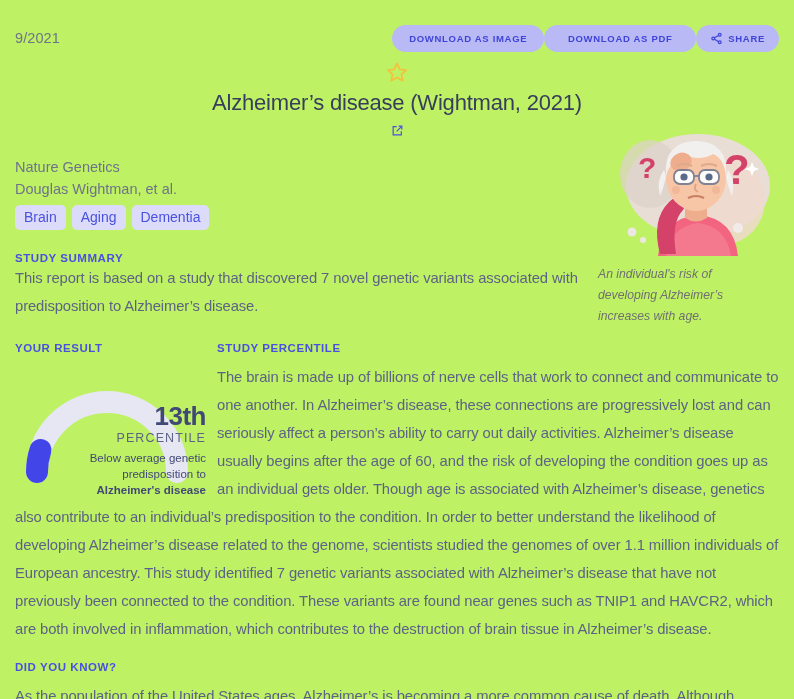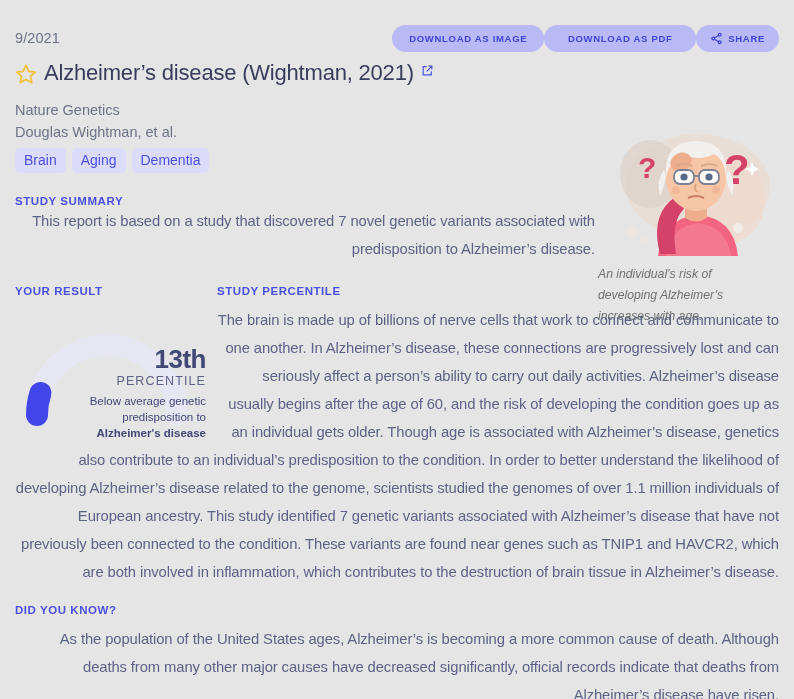--- a/index.html
+++ b/index.html
@@ -7,21 +7,21 @@
     margin: 0; padding: 0;
     width: 794px; height: 699px;
     background: #ffffff;
     font-family: "Liberation Sans", sans-serif;
     overflow: hidden;
   }
   .page {
     position: relative;
     width: 794px; height: 699px;
     padding: 0 15px;
-    background: #e5e5e5;
+    background: #bef264;
   }
 
   
   .top-row {
     display: flex;
     align-items: center;
     justify-content: space-between;
     height: 54px;
     padding-top: 22px;
   }
@@ -50,20 +50,21 @@
   .pill.wide { width: 152px; }
   .pill.share { padding: 0 14px; gap: 5px; }
   .share-ico { display: inline-block; width: 13px; height: 13px; }
 
   
   .title-row {
     display: flex;
     align-items: center;
     gap: 7px;
     margin-top: 6px;
+    flex-direction: column;
   }
   .star-ico { width: 22px; height: 22px; flex: none; margin-top: 1px; }
   .title {
     font-size: 22px;
     color: #383d5c;
     font-weight: normal;
     letter-spacing: -.2px;
     margin: 0;
   }
   .ext-ico { width: 13px; height: 13px; flex: none; margin-bottom: 7px; cursor: pointer; }
@@ -95,21 +96,20 @@
     font-weight: bold;
     letter-spacing: .55px;
   }
 
   
   .body-text {
     color: #5c6385;
     font-size: 14.8px;
     line-height: 28px;
     letter-spacing: -.1px;
-    text-align: right;
   }
 
   
   .summary-wrap { margin-top: 22px; }
   .summary-wrap .sec-head { }
   .summary-text { width: 580px; }
 
   
   .illo-block {
     position: absolute;

